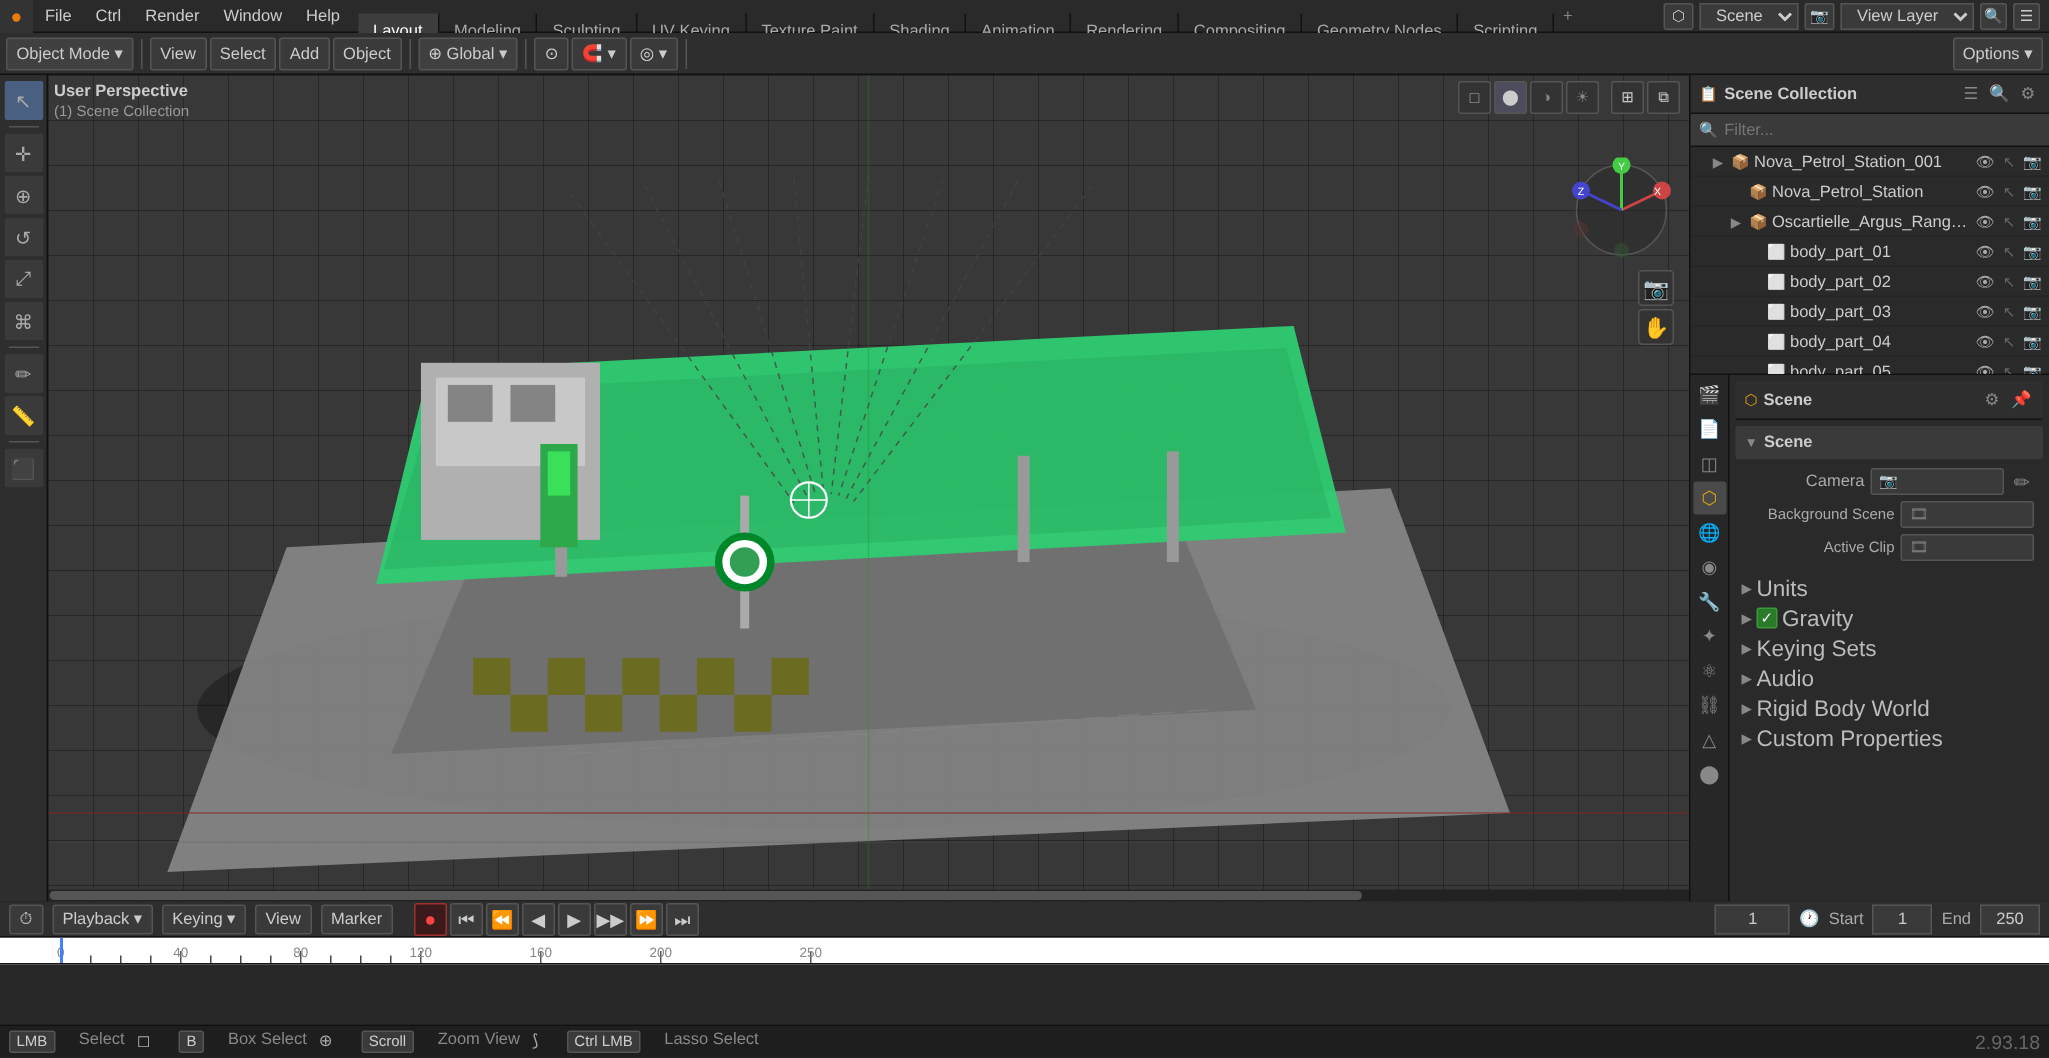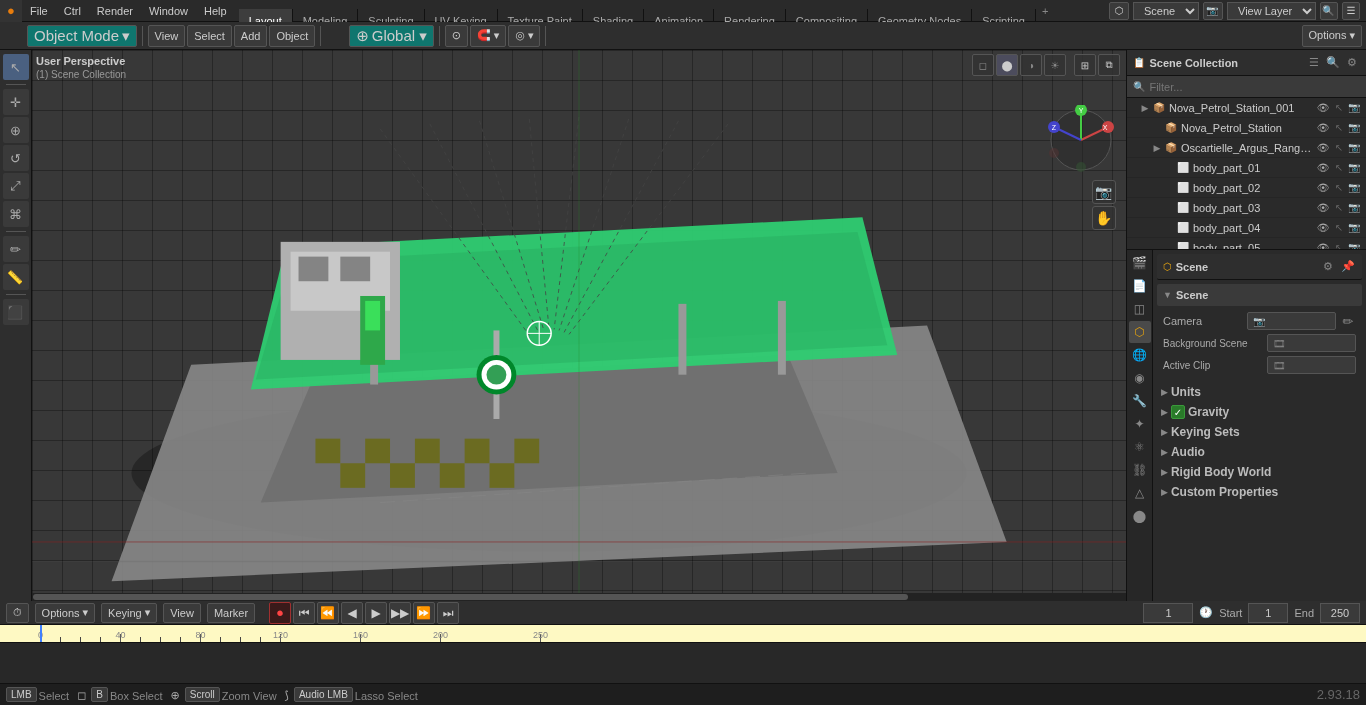--- a/index.html
+++ b/index.html
@@ -119,30 +119,29 @@
     }
     .toolbar-separator {
       width: 1px;
       height: 20px;
       background: #555;
       margin: 0 3px;
     }
     .toolbar-dropdown {
       height: 22px;
       padding: 0 6px;
-      background: #0f766e;
+      background: #404040;
       border: 1px solid #555;
       color: #ccc;
-      font-size: 15px;
+      font-size: 11px;
       cursor: pointer;
       display: flex;
       align-items: center;
       gap: 3px;
       border-radius: 2px;
-      margin-left: 23px;
     }
 
     
     .main-area {
       display: flex;
       flex: 1;
       overflow: hidden;
     }
 
     
@@ -454,21 +453,21 @@
       height: 22px;
       display: flex;
       align-items: center;
       gap: 4px;
       padding: 0 2px;
     }
     .prop-label {
       font-size: 11px;
       color: #aaa;
       min-width: 80px;
-      text-align: left;
+      text-align: right;
       flex-shrink: 0;
     }
     .prop-value {
       flex: 1;
       height: 18px;
       background: #3a3a3a;
       border: 1px solid #555;
       border-radius: 2px;
       display: flex;
       align-items: center;
@@ -497,23 +496,22 @@
       align-items: center;
       padding: 0 4px;
       cursor: pointer;
       gap: 3px;
     }
     .prop-collapse-arrow {
       font-size: 9px;
       color: #888;
     }
     .prop-collapse-title {
-      font-size: 12px;
+      font-size: 15px;
       color: #bbb;
-      font-weight: bold;
     }
     .timeline-header {
       height: 24px;
       background: #2e2e2e;
       display: flex;
       align-items: center;
       padding: 0 6px;
       gap: 6px;
       border-bottom: 1px solid #111;
     }
@@ -574,21 +572,21 @@
       background: #3a3a3a;
       border: 1px solid #555;
       color: #ccc;
       font-size: 11px;
       text-align: center;
       padding: 0 3px;
     }
 
     .timeline-ruler {
       height: 18px;
-      background: #fef9c3;
+      background: #ffffff;
       position: relative;
       border-bottom: 1px solid #111;
       overflow: hidden;
     }
 
     .timeline-track {
       flex: 1;
       background: #2a2a2a;
       position: relative;
     }
@@ -599,22 +597,22 @@
       background: #1e1e1e;
       display: flex;
       align-items: center;
       padding: 0 6px;
       gap: 8px;
       border-top: 1px solid #111;
       flex-shrink: 0;
     }
     .status-item {
       display: flex;
-      align-items: flex-end;
-      gap: 2px;
+      align-items: flex-start;
+      gap: 16px;
       font-size: 11px;
       color: #888;
     }
     .status-item .key-hint {
       background: #3a3a3a;
       border: 1px solid #555;
       padding: 1px 4px;
       border-radius: 2px;
       font-size: 10px;
       color: #ccc;
@@ -1111,21 +1109,21 @@
   </div>
 </div>
 
 <div style="display:flex;flex-direction:column;flex-shrink:0;">
 
   <div class="timeline-header">
     <div class="tl-btn">
       <span>⏱</span>
     </div>
     <div class="tl-btn">
-      <span>Options</span>
+      <span>Playback</span>
       <span>▾</span>
     </div>
     <div class="tl-btn">
       <span>Keying</span>
       <span>▾</span>
     </div>
     <div class="tl-btn">
       <span>View</span>
     </div>
     <div class="tl-btn">
@@ -1235,18 +1233,18 @@
       <span class="key-hint">B</span>
       <span>Box Select</span>
     </div>
     <div class="status-item">
       <span style="font-size:11px;color:#aaa;margin-right:3px;">⊕</span>
       <span class="key-hint">Scroll</span>
       <span>Zoom View</span>
     </div>
     <div class="status-item">
       <span style="font-size:11px;color:#aaa;margin-right:3px;">⟆</span>
-      <span class="key-hint">Audio LMB</span>
+      <span class="key-hint">Ctrl LMB</span>
       <span>Lasso Select</span>
     </div>
     <div class="status-right">2.93.18</div>
   </div>
 </div>
 
 </body></html>

